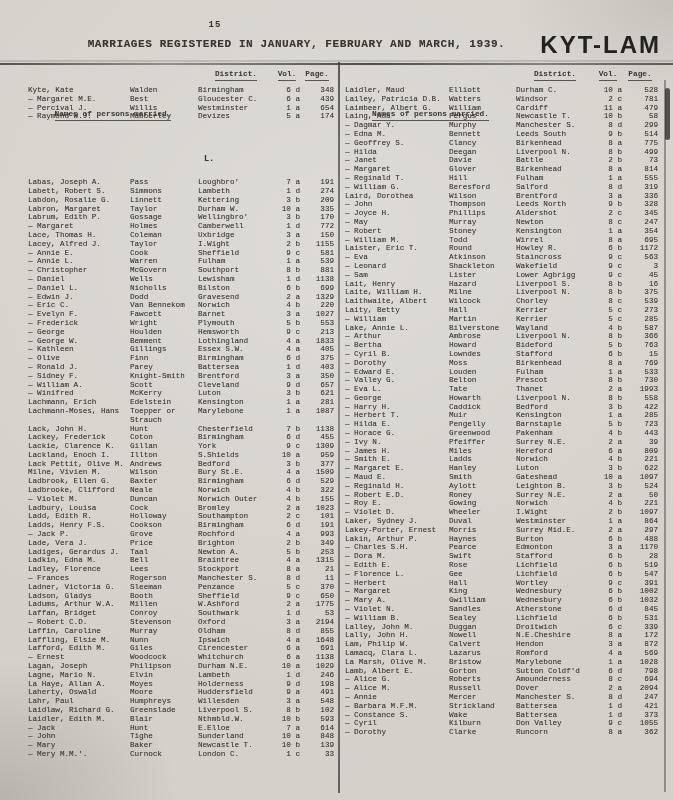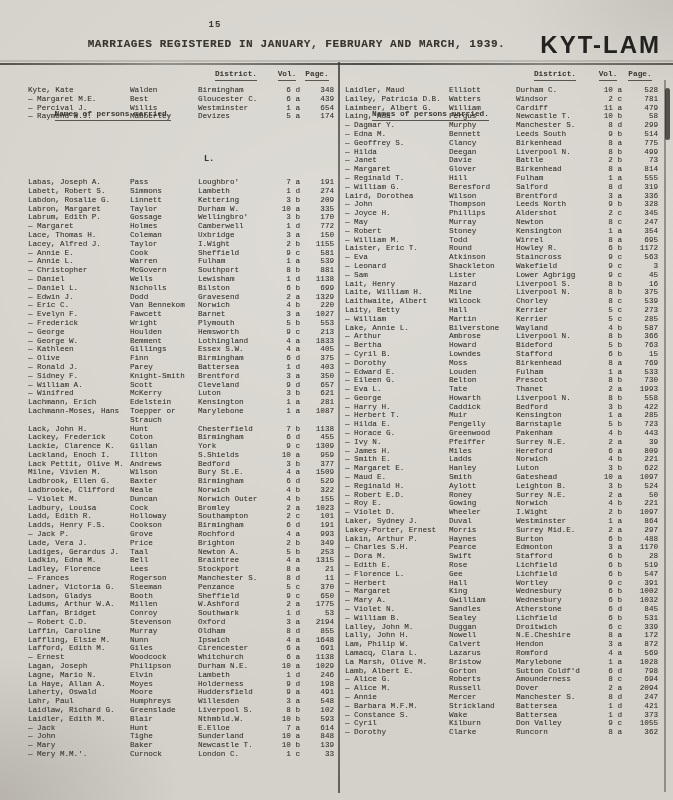--- a/index.html
+++ b/index.html
@@ -792,21 +792,21 @@
           <span class="c-page">769</span>
         </div>
         <div class="row">
           <span class="c-name">— Edward E.</span>
           <span class="c-spouse">Louden</span>
           <span class="c-district">Fulham</span>
           <span class="c-vol">1 a</span>
           <span class="c-page">533</span>
         </div>
         <div class="row">
-          <span class="c-name">— Eileen G.</span>
+          <span class="c-name">— Valley G.</span>
           <span class="c-spouse">Belton</span>
           <span class="c-district">Prescot</span>
           <span class="c-vol">8 b</span>
           <span class="c-page">730</span>
         </div>
         <div class="row">
           <span class="c-name">— Eva L.</span>
           <span class="c-spouse">Tate</span>
           <span class="c-district">Thanet</span>
           <span class="c-vol">2 a</span>

